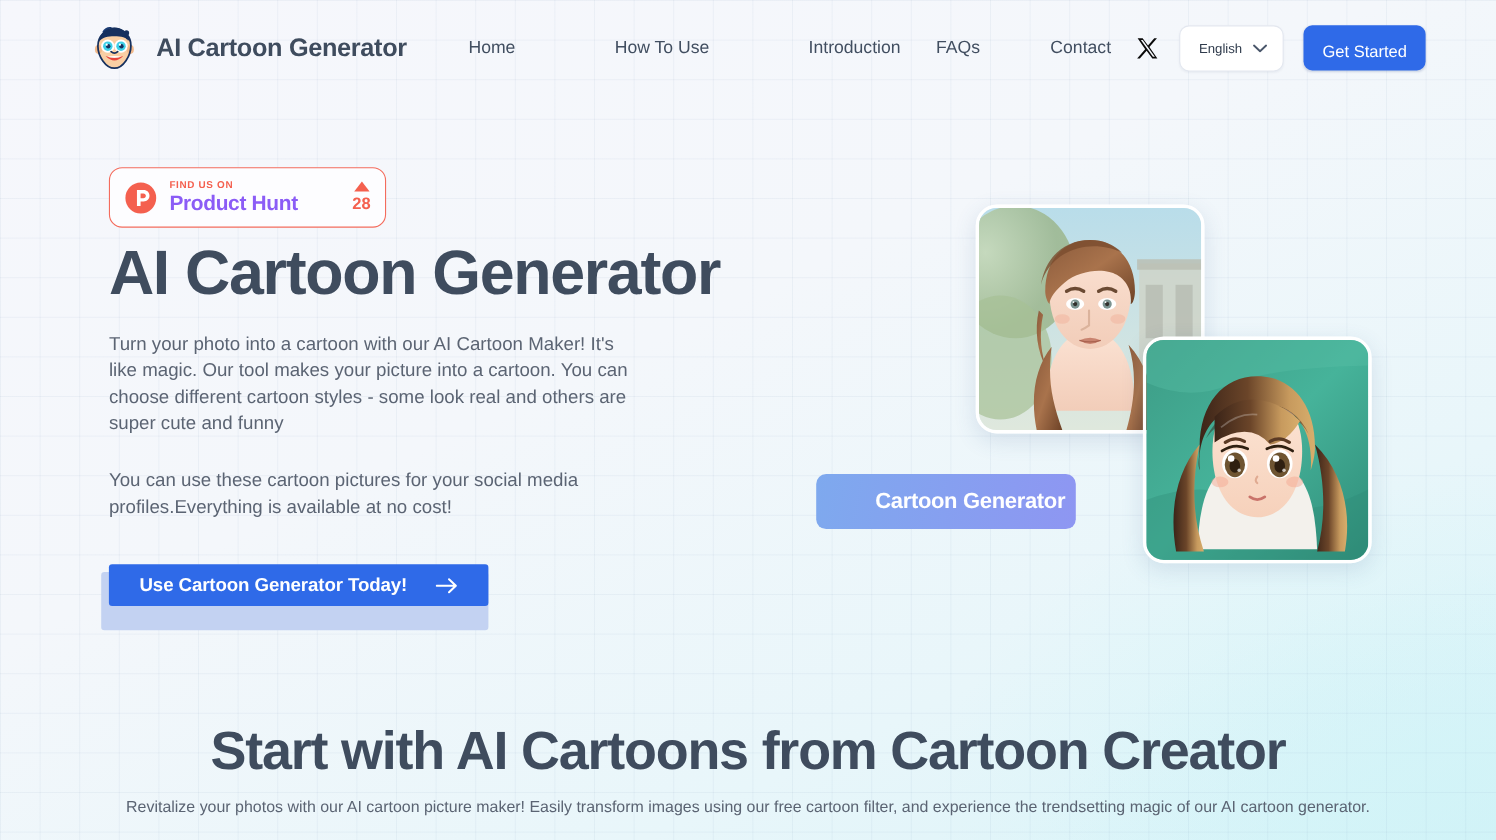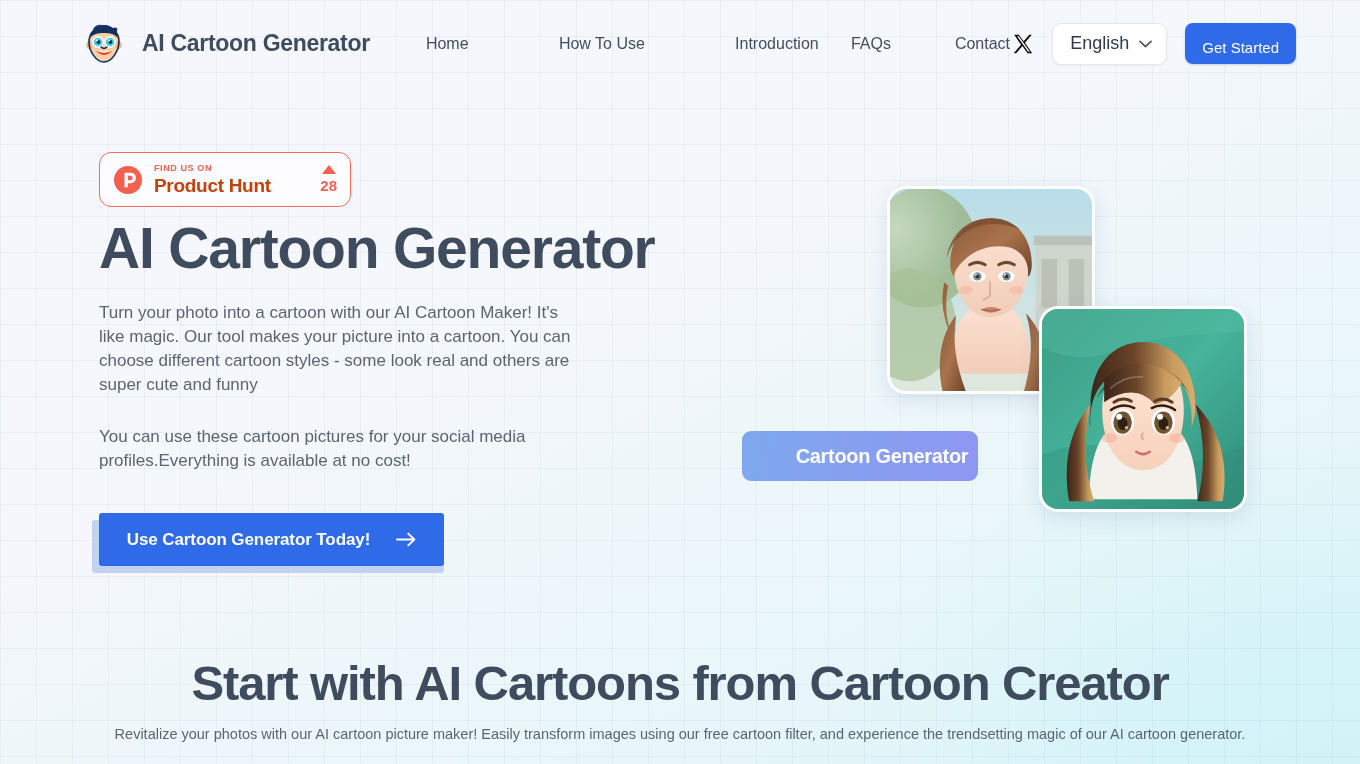--- a/index.html
+++ b/index.html
@@ -54,21 +54,21 @@
     position:absolute; right:64px; top:0; height:87px;
     display:flex; align-items:center; gap:18px;
   }
   .x-icon{ width:22px; height:22px; cursor:pointer; display:block; }
   .lang-select{
     display:flex; align-items:center; gap:10px;
     background:#fff; border:1px solid #e3e7ef; border-radius:9px;
     height:42px; padding:0 14px 0 17px; cursor:pointer;
     box-shadow:0 1px 2px rgba(20,40,80,.05);
   }
-  .lang-label{ font-size:18px; color:#2f3b4c; }
+  .lang-label{ font-size:12px; color:#2f3b4c; }
   .chev{ width:13px; height:8px; display:block; }
   .btn-get-started{
     background:#2f6ae8; color:#fff; font-size:15px; font-weight:500;
     border:none; border-radius:8px; height:41px; padding:16px 17px;
     cursor:pointer; white-space:nowrap;
     font-family:inherit;
     box-shadow:0 1px 2px rgba(20,50,120,.18);
   }
 
   
@@ -79,21 +79,21 @@
     width:252px; height:55px;
     border:1.6px solid #f46c5d; border-radius:12px;
     background:#fdfdff; padding:0 13px; gap:11px; cursor:pointer;
   }
   .ph-logo{ width:30px; height:30px; flex:0 0 30px; display:block; }
   .ph-text{ display:flex; flex-direction:column; line-height:1; flex:1; }
   .ph-find{
     font-size:9px; font-weight:bold; color:#f4604f; letter-spacing:.6px;
     margin-bottom:3px;
   }
-  .ph-name{ font-size:19px; font-weight:bold; color:#c2410c; letter-spacing:-.3px; }
+  .ph-name{ font-size:19px; font-weight:bold; color:#8b5cf6; letter-spacing:-.3px; }
   .ph-votes{ display:flex; flex-direction:column; align-items:center; gap:3px; }
   .ph-tri{ width:0;height:0;border-left:7px solid transparent;border-right:7px solid transparent;border-bottom:9px solid #f4604f; }
   .ph-count{ font-size:15px; font-weight:bold; color:#f4604f; }
 
   .hero-title{
     margin-top:11px;
     font-size:57px; font-weight:bold; color:#3f4c5e;
     letter-spacing:-1.2px; line-height:1.08;
   }
   .hero-p{
@@ -101,21 +101,21 @@
     font-size:17px; line-height:1.43; color:#5b6473;
   }
   .hero-p.second{ margin-top:27px; }
 
   .cta-wrap{ position:relative; margin-top:40px; width:352px; height:53px; }
   .cta-shadow{
     position:absolute; left:-7px; top:7px; width:352px; height:53px;
     background:#c3d2f2; border-radius:3px;
   }
   .cta-btn{
-    position:absolute; left:0; top:0; width:345px; height:53px;
+    position:absolute; left:0; top:0; width:345px; height:38px;
     background:#2f6ae8; color:#fff; border:none; border-radius:3px;
     font-family:inherit; font-size:17px; font-weight:bold;
     display:flex; align-items:center; justify-content:center; gap:26px;
     cursor:pointer; letter-spacing:-.1px;
   }
   .cta-arrow{ width:20px; height:15px; display:block; }
 
   
   .hero-art{ position:absolute; left:700px; top:150px; width:600px; height:400px; }
   .ai-word{

